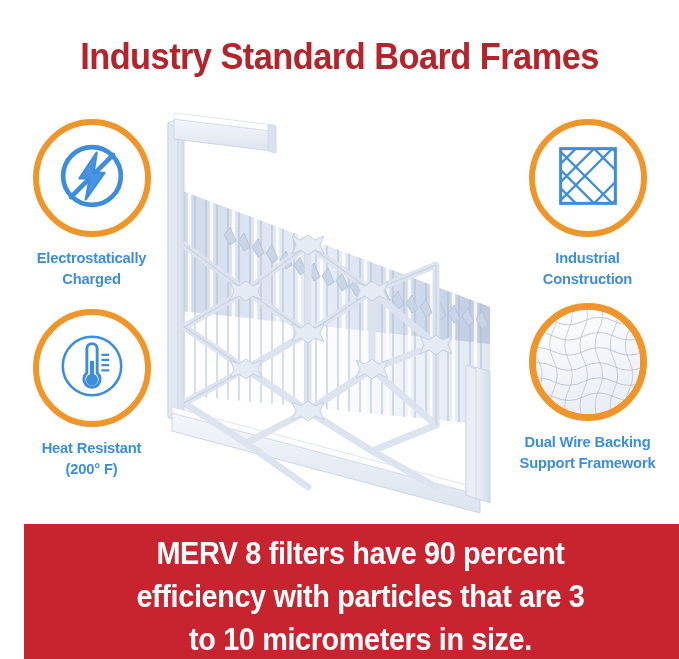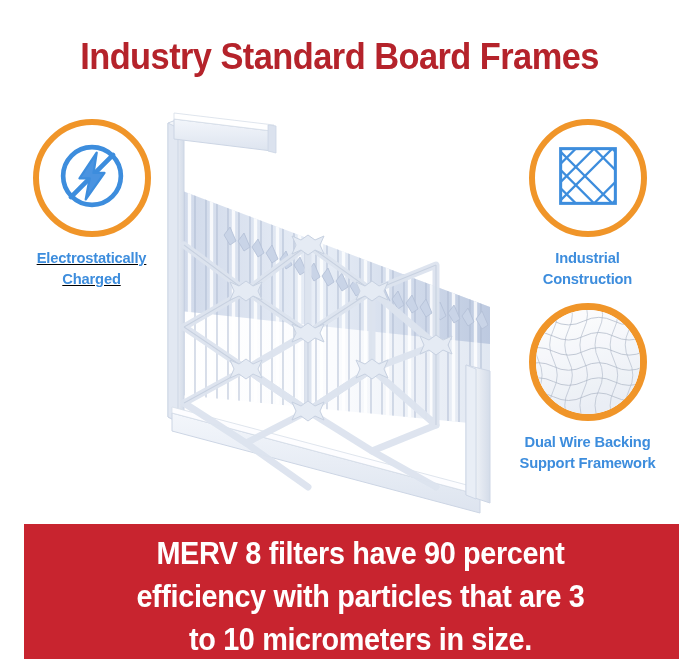--- a/index.html
+++ b/index.html
@@ -75,21 +75,21 @@
     font-size: 15.5px;
     line-height: 21px;
     font-weight: bold;
     color: #3d8ddd;
     letter-spacing: -0.2px;
     transform: scaleX(0.95);
   }
   .feature-label .l2 { display: block; }
 
   
-  #feature-electro { margin-bottom: 20px; text-decoration: underline; }
+  #feature-electro { margin-bottom: 20px; }
   #feature-dual    { margin-bottom: 14px; }
 
   
   .product {
     position: absolute;
     left: 150px;
     top: 58px;
     width: 372px;
     height: 425px;
   }
@@ -139,20 +139,40 @@
             <path d="M56 20 L34 53 L47 53 L42 80 L66 46 L52 46 Z" fill="#4a93e0" stroke="#3d8ddd" stroke-width="3" stroke-linejoin="round"></path>
           </svg>
         </span>
       </div>
       <div class="feature-label">
         <span class="l1">Electrostatically</span>
         <span class="l2">Charged</span>
       </div>
     </div>
 
+    <div class="feature" id="feature-heat">
+      <div class="feature-badge">
+        <span>
+          <svg width="86" height="86" viewBox="0 0 100 100">
+            <circle cx="50" cy="50" r="34" fill="none" stroke="#3d8ddd" stroke-width="3"></circle>
+            <path d="M44 30 a6 6 0 0 1 12 0 v28 a9.5 9.5 0 1 1 -12 0 Z" fill="none" stroke="#3d8ddd" stroke-width="3.4"></path>
+            <circle cx="50" cy="66" r="7" fill="#3d8ddd"></circle>
+            <rect x="47.6" y="44" width="4.8" height="20" fill="#3d8ddd"></rect>
+            <line x1="61" y1="37" x2="70" y2="37" stroke="#3d8ddd" stroke-width="2.6"></line>
+            <line x1="61" y1="43" x2="70" y2="43" stroke="#3d8ddd" stroke-width="2.6"></line>
+            <line x1="61" y1="49" x2="70" y2="49" stroke="#3d8ddd" stroke-width="2.6"></line>
+            <line x1="61" y1="55" x2="70" y2="55" stroke="#3d8ddd" stroke-width="2.6"></line>
+          </svg>
+        </span>
+      </div>
+      <div class="feature-label">
+        <span class="l1">Heat Resistant</span>
+        <span class="l2">(200° F)</span>
+      </div>
+    </div>
 
   </div>
 
   <div class="features-right">
 
     <div class="feature" id="feature-industrial">
       <div class="feature-badge">
         <span>
           <svg width="76" height="76" viewBox="0 0 100 100">
             <defs>

